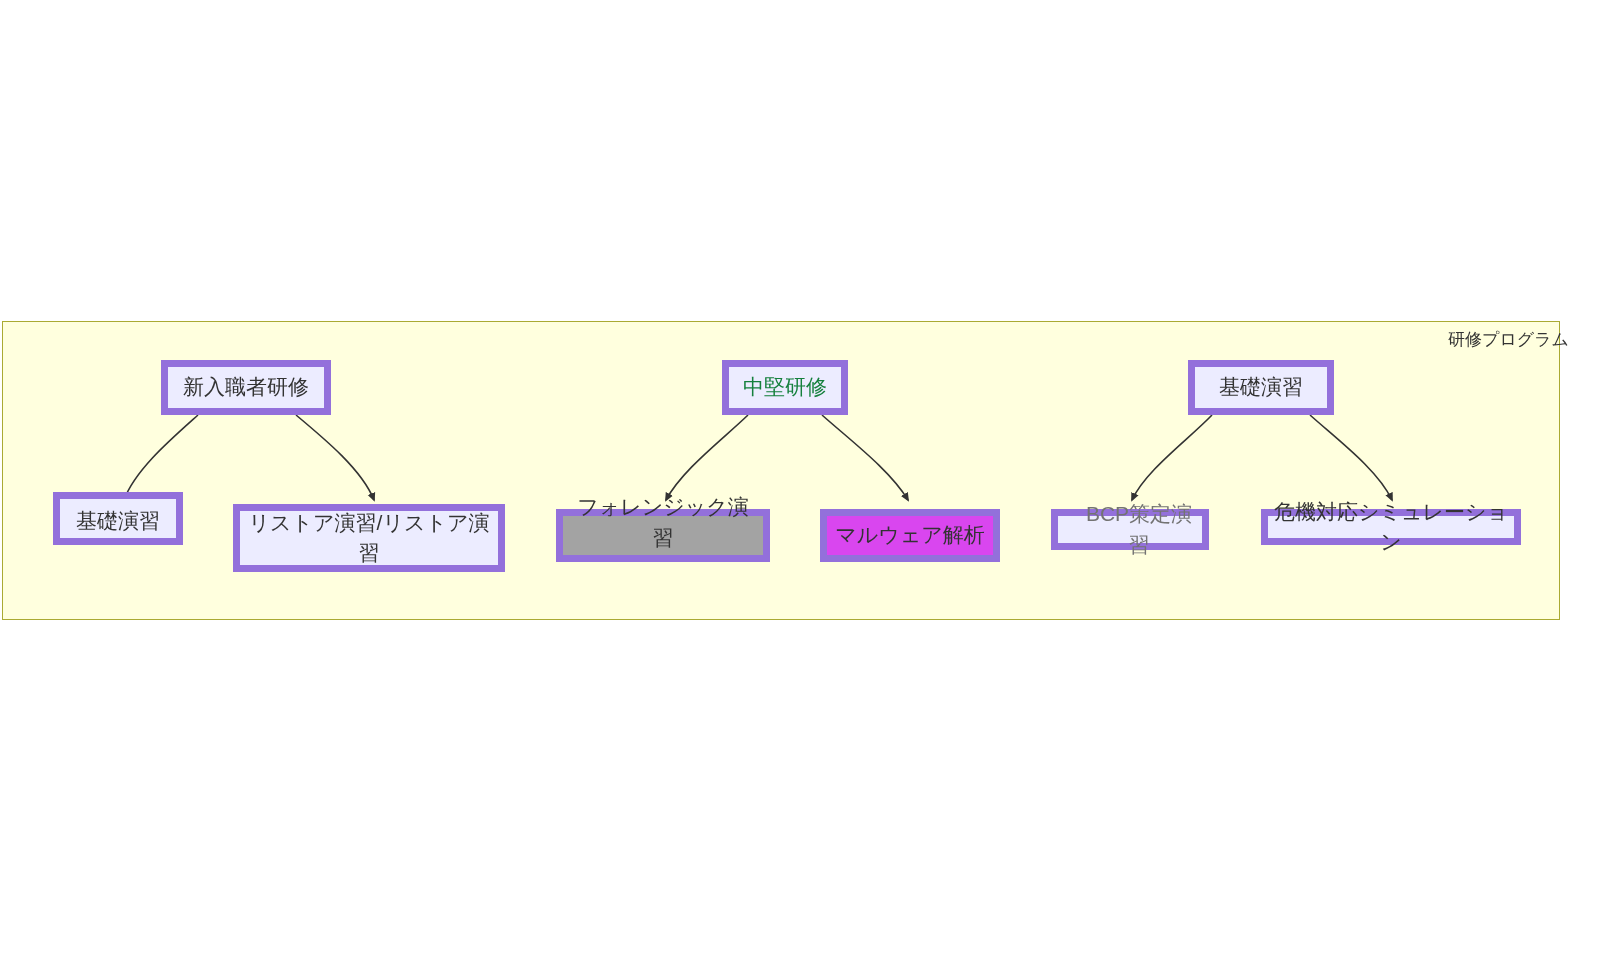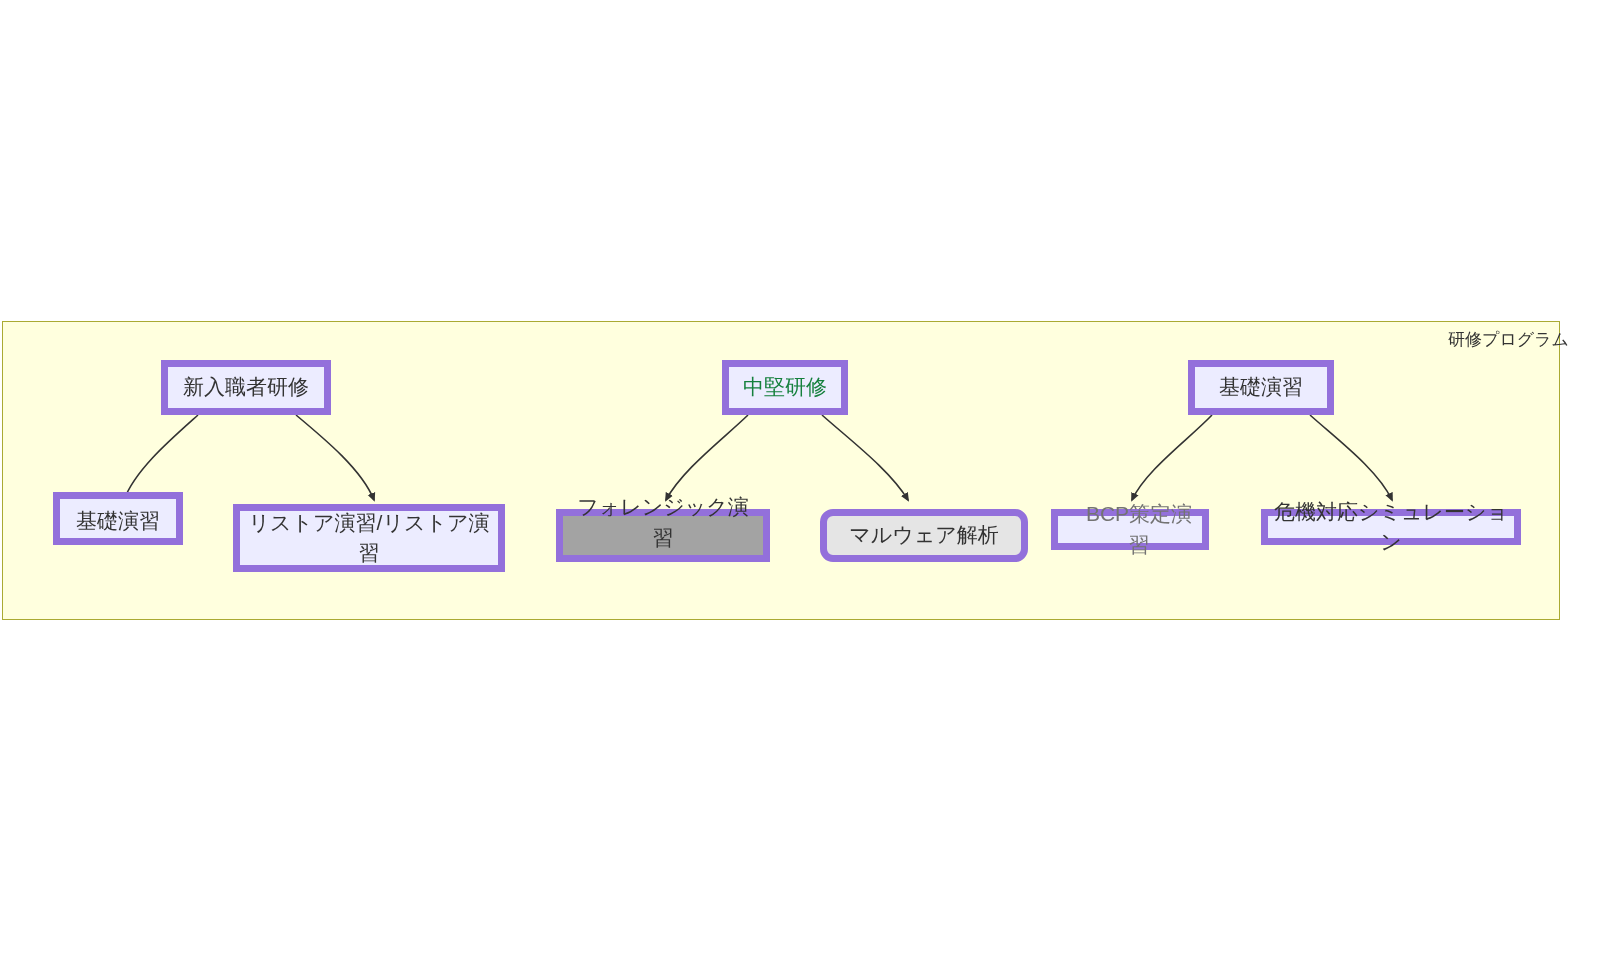--- a/index.html
+++ b/index.html
@@ -111,21 +111,21 @@
       </div>
       <div class="node" style="left: 233px; top: 504px; width: 272px; height: 68px; background: rgb(236, 236, 255); border-color: rgb(147, 112, 219); color: rgb(51, 51, 51);">
         <span>リストア演習/リストア演習</span>
       </div>
       <div class="node" style="left: 722px; top: 360px; width: 126px; height: 55px; background: rgb(236, 236, 255); border-color: rgb(147, 112, 219); color: #15803d;">
         <span>中堅研修</span>
       </div>
       <div class="node" style="left: 556px; top: 509px; width: 214px; height: 53px; background: #a3a3a3; border-color: rgb(147, 112, 219); color: rgb(51, 51, 51); align-items: flex-end;">
         <span>フォレンジック演習</span>
       </div>
-      <div class="node" style="left: 820px; top: 509px; width: 208px; height: 53px; background: #e5e5e5; border-color: rgb(147, 112, 219); color: rgb(51, 51, 51); border-radius: 13px;">
+      <div class="node" style="left: 820px; top: 509px; width: 180px; height: 53px; background: #d946ef; border-color: rgb(147, 112, 219); color: rgb(51, 51, 51);">
         <span>マルウェア解析</span>
       </div>
       <div class="node" style="left: 1188px; top: 360px; width: 146px; height: 55px; background: rgb(236, 236, 255); border-color: rgb(147, 112, 219); color: rgb(51, 51, 51);">
         <span>基礎演習</span>
       </div>
       <div class="node" style="left: 1051px; top: 509px; width: 158px; height: 41px; background: rgb(236, 236, 255); border-color: rgb(147, 112, 219); color: #737373; padding-left: 24px;">
         <span>BCP策定演習</span>
       </div>
       <div class="node" style="left: 1261px; top: 509px; width: 260px; height: 36px; background: rgb(236, 236, 255); border-color: rgb(147, 112, 219); color: rgb(51, 51, 51);">
         <span>危機対応シミュレーション</span>

